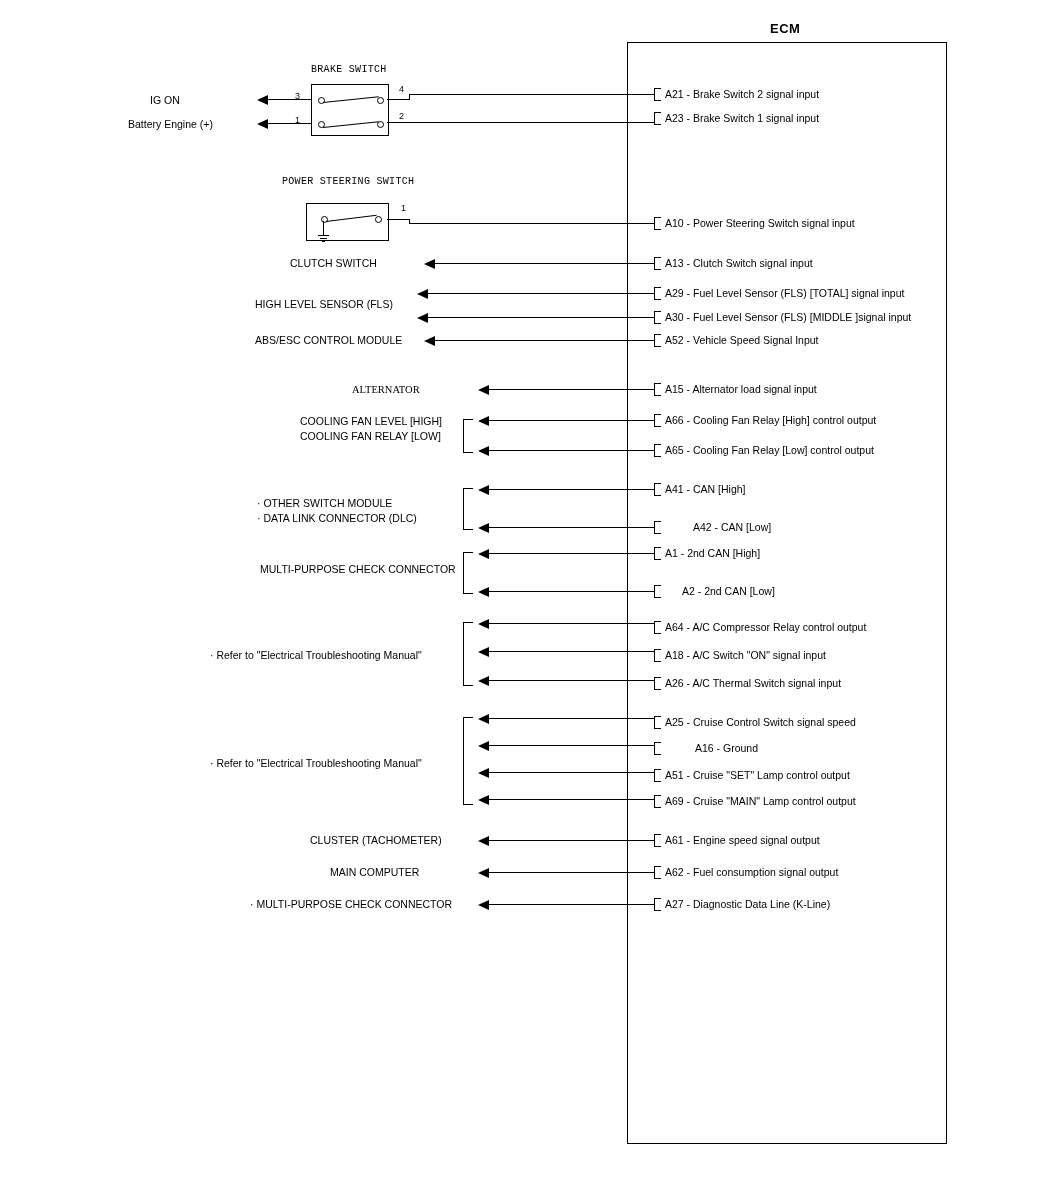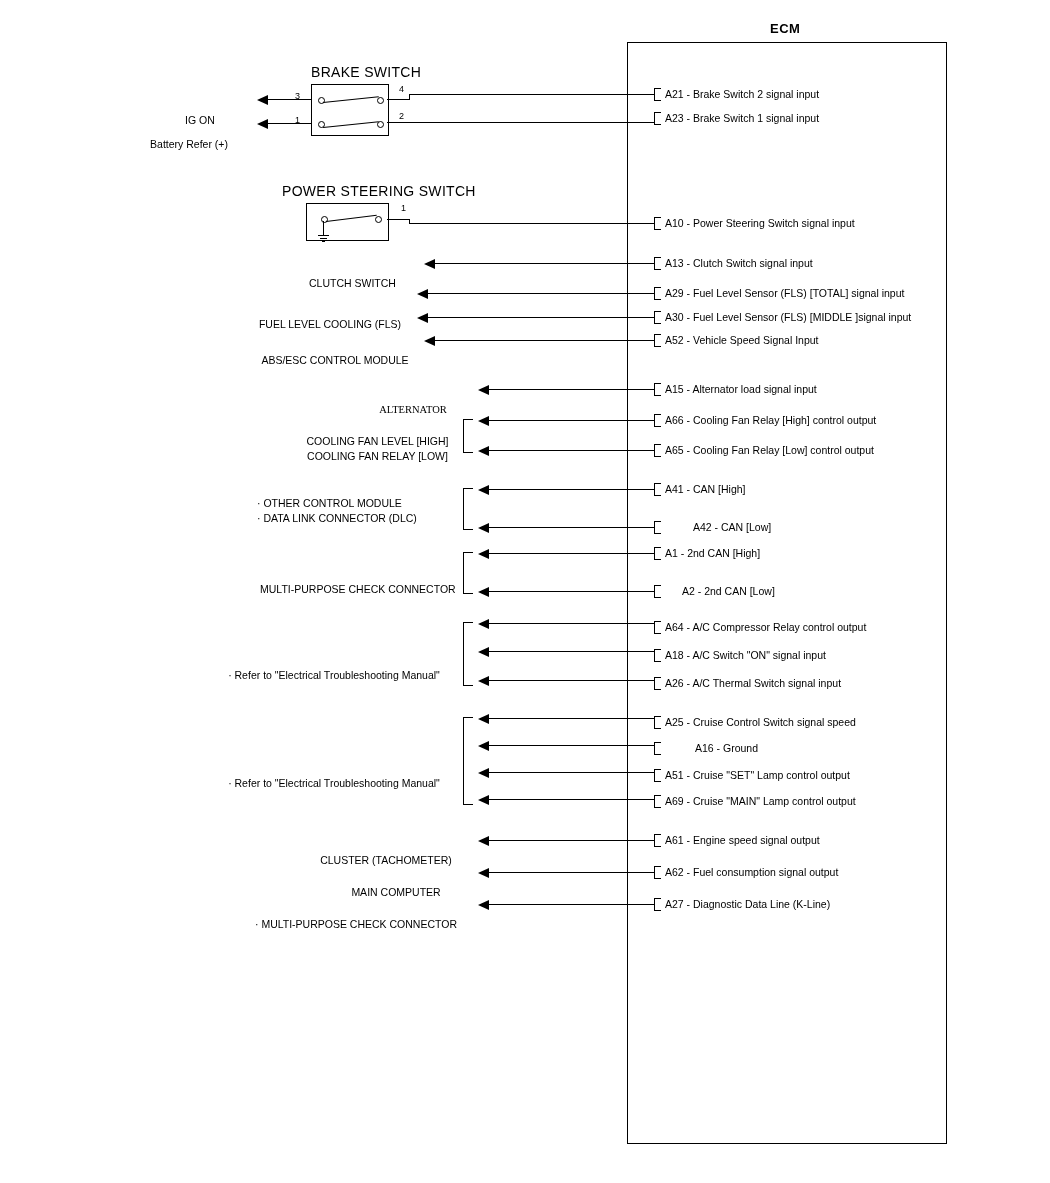--- a/index.html
+++ b/index.html
@@ -55,31 +55,32 @@
   .pin-label {
     font-size: 10.5px;
     white-space: nowrap;
     line-height: 12px;
   }
   .dev-label {
     font-size: 10.5px;
     white-space: nowrap;
     line-height: 13px;
   }
-  .dev-label.right { text-align: center; margin-top: 20px; }
+  .dev-label.right { text-align: left; }
 
   
   .sw-box {
     border: 1px solid #000;
     background: #fff;
   }
   .sw-title {
-    font-size: 14px;
+    font-size: 10px;
     letter-spacing: 0.3px;
     white-space: nowrap;
+    font-family: Liberation Mono, monospace;
   }
   .sw-num {
     font-size: 9px;
     white-space: nowrap;
   }
   .node {
     width: 5px; height: 5px;
     border: 1px solid #000;
     border-radius: 50%;
     background: #fff;
@@ -125,49 +126,49 @@
   <div class="abs sw-num" style="left:399px; top:84px;">4</div>
   <div class="abs sw-num" style="left:295px; top:115px;">1</div>
   <div class="abs sw-num" style="left:399px; top:111px;">2</div>
 
   <div class="abs hline" style="left:268px; top:99px; width:43px;"></div>
   <div class="abs arrow-left" style="left:257px; top:95px;"></div>
   <div class="abs dev-label right" style="left:150px; top:94px; width:100px;">IG ON</div>
 
   <div class="abs hline" style="left:268px; top:123px; width:43px;"></div>
   <div class="abs arrow-left" style="left:257px; top:119px;"></div>
-  <div class="abs dev-label right" style="left:128px; top:118px; width:122px;">Battery Refer (+)</div>
+  <div class="abs dev-label right" style="left:128px; top:118px; width:122px;">Battery Engine (+)</div>
 
   <div class="abs vline" style="left:409px; top:94px; height:6px;"></div>
   <div class="abs hline" style="left:387px; top:99px; width:23px;"></div>
   <div class="abs hline" style="left:409px; top:94px; width:250px;"></div>
 
   <div class="abs hline" style="left:387px; top:122px; width:272px;"></div>
 
-  <div class="abs sw-title" style="left:282px; top:183px;">POWER STEERING SWITCH</div>
+  <div class="abs sw-title" style="left:282px; top:176px;">POWER STEERING SWITCH</div>
   <div class="abs sw-box" style="left:306px; top:203px; width:81px; height:36px;"></div>
   <div class="abs node" style="left:321px; top:216px;"></div>
   <div class="abs node" style="left:375px; top:216px;"></div>
   <div class="abs diag" style="left:326px; top:221px; width:51px; transform:rotate(-7deg);"></div>
   <div class="abs sw-num" style="left:401px; top:203px;">1</div>
 
   <div class="abs vline" style="left:323px; top:221px; height:14px;"></div>
   <div class="abs gnd1" style="left:318px; top:235px;"></div>
   <div class="abs gnd2" style="left:320px; top:238px;"></div>
   <div class="abs gnd3" style="left:322px; top:241px;"></div>
 
   <div class="abs hline" style="left:387px; top:219px; width:22px;"></div>
   <div class="abs vline" style="left:409px; top:219px; height:5px;"></div>
   <div class="abs hline" style="left:409px; top:223px; width:250px;"></div>
 
   <div class="abs dev-label right" style="left:290px; top:257px; width:125px;">CLUTCH SWITCH</div>
   <div class="abs hline" style="left:435px; top:263px; width:224px;"></div>
   <div class="abs arrow-left" style="left:424px; top:259px;"></div>
 
-  <div class="abs dev-label right" style="left:255px; top:298px; width:150px;">FUEL LEVEL COOLING (FLS)</div>
+  <div class="abs dev-label right" style="left:255px; top:298px; width:150px;">HIGH LEVEL SENSOR (FLS)</div>
   <div class="abs hline" style="left:428px; top:293px; width:231px;"></div>
   <div class="abs arrow-left" style="left:417px; top:289px;"></div>
   <div class="abs hline" style="left:428px; top:317px; width:231px;"></div>
   <div class="abs arrow-left" style="left:417px; top:313px;"></div>
 
   <div class="abs dev-label right" style="left:255px; top:334px; width:160px;">ABS/ESC CONTROL MODULE</div>
   <div class="abs hline" style="left:435px; top:340px; width:224px;"></div>
   <div class="abs arrow-left" style="left:424px; top:336px;"></div>
 
   <div class="abs dev-label right" style="left:352px; top:383px; width:122px;font-family:Liberation Serif, serif;">ALTERNATOR</div>
@@ -175,21 +176,21 @@
   <div class="abs arrow-left" style="left:478px; top:385px;"></div>
 
   <div class="abs dev-label right" style="left:300px; top:415px; width:155px;">COOLING FAN LEVEL [HIGH]</div>
   <div class="abs dev-label right" style="left:300px; top:430px; width:155px;">COOLING FAN RELAY [LOW]</div>
   <div class="abs bracket" style="left:463px; top:419px; height:32px;"></div>
   <div class="abs hline" style="left:489px; top:420px; width:170px;"></div>
   <div class="abs arrow-left" style="left:478px; top:416px;"></div>
   <div class="abs hline" style="left:489px; top:450px; width:170px;"></div>
   <div class="abs arrow-left" style="left:478px; top:446px;"></div>
 
-  <div class="abs dev-label" style="left:257px; top:497px;">· OTHER CONTROL MODULE</div>
+  <div class="abs dev-label" style="left:257px; top:497px;">· OTHER SWITCH MODULE</div>
   <div class="abs dev-label" style="left:257px; top:512px;">· DATA LINK CONNECTOR (DLC)</div>
   <div class="abs bracket" style="left:463px; top:488px; height:40px;"></div>
   <div class="abs hline" style="left:489px; top:489px; width:170px;"></div>
   <div class="abs arrow-left" style="left:478px; top:485px;"></div>
   <div class="abs hline" style="left:489px; top:527px; width:170px;"></div>
   <div class="abs arrow-left" style="left:478px; top:523px;"></div>
 
   <div class="abs dev-label right" style="left:260px; top:563px; width:195px;">MULTI-PURPOSE CHECK CONNECTOR</div>
   <div class="abs bracket" style="left:463px; top:552px; height:40px;"></div>
   <div class="abs hline" style="left:489px; top:553px; width:170px;"></div>

